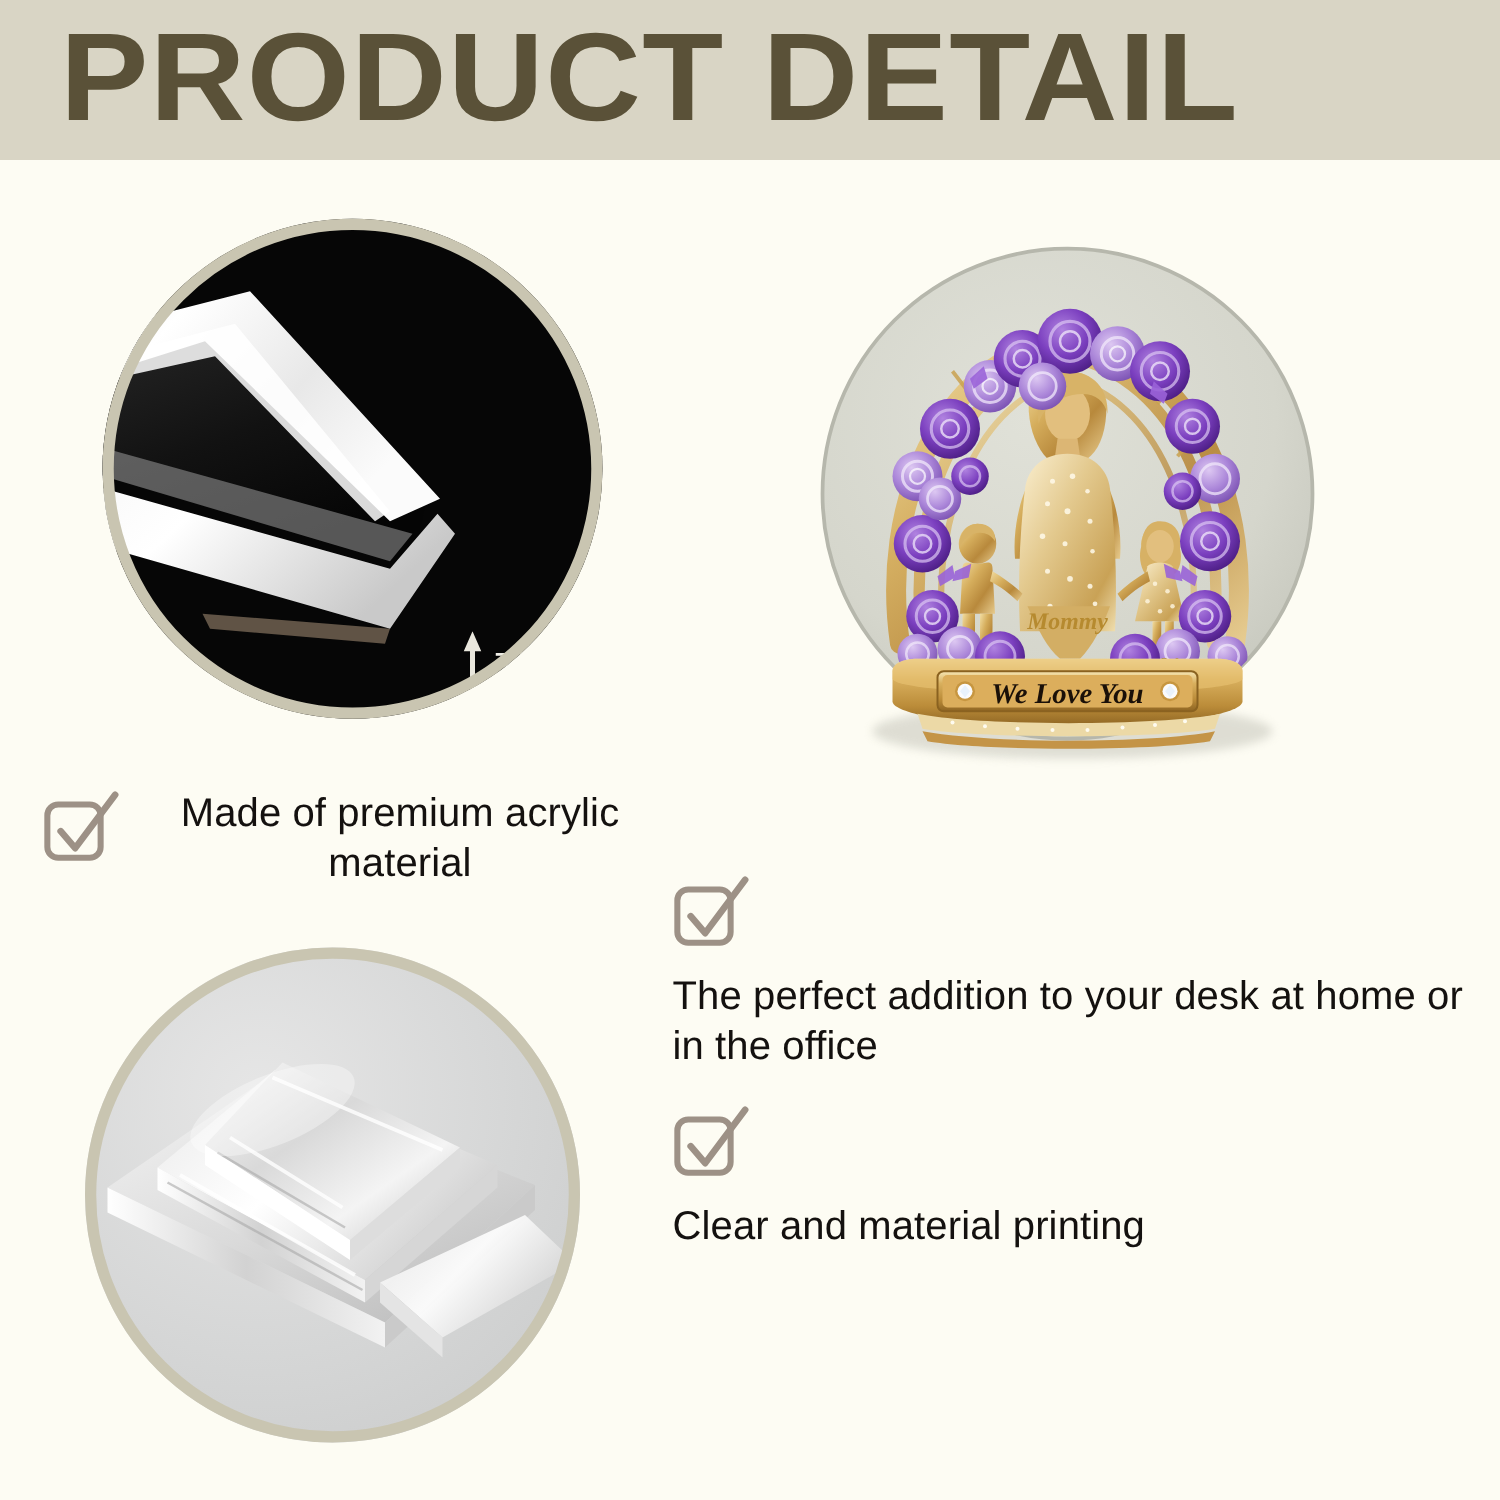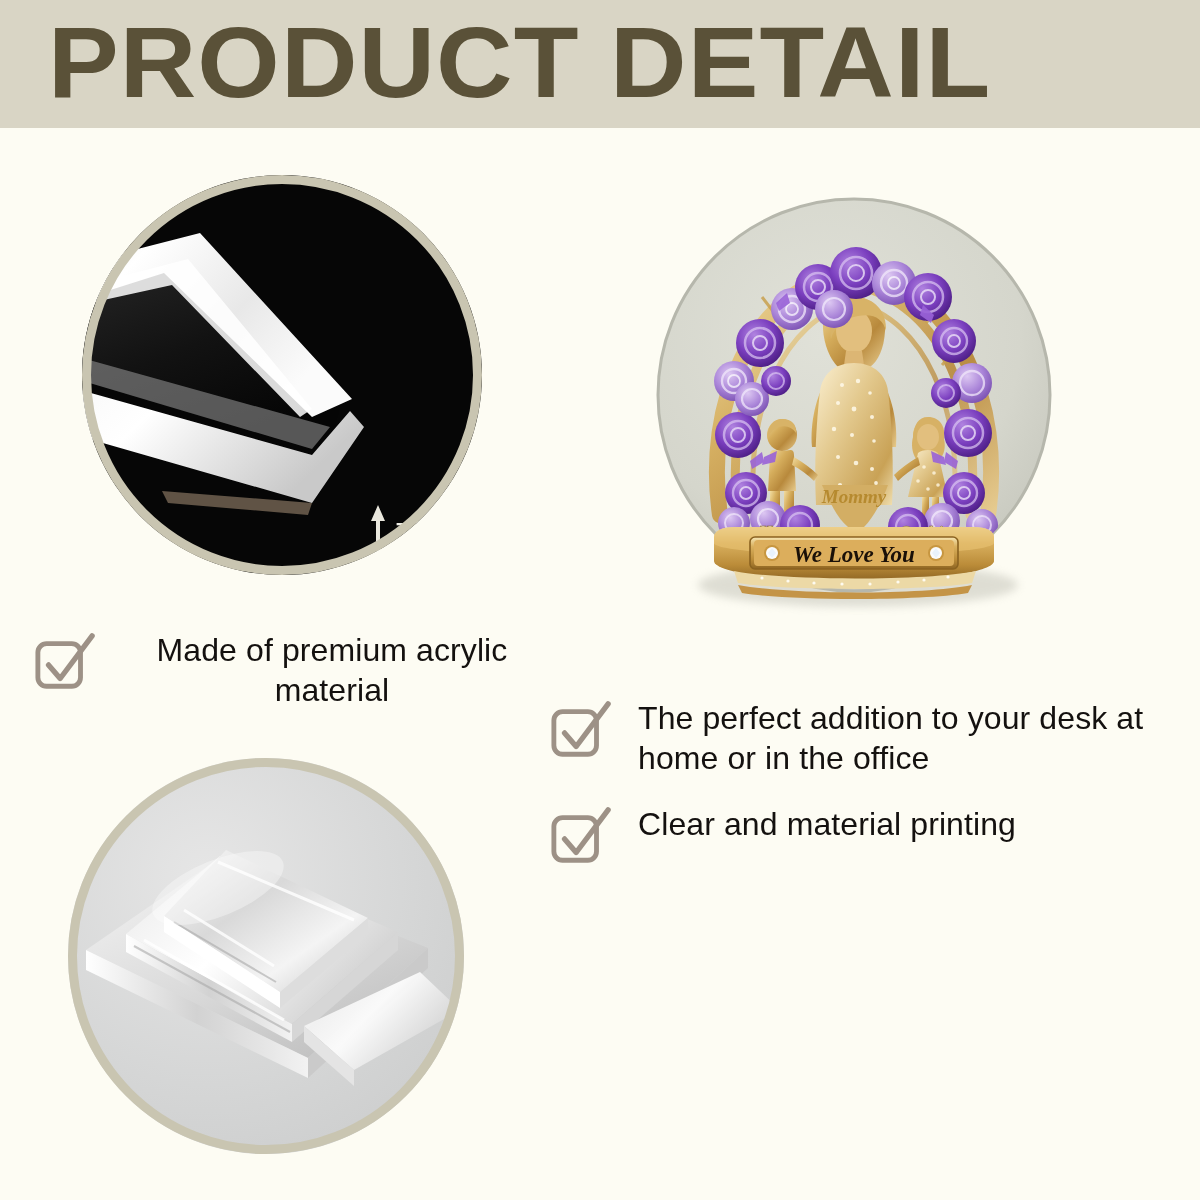--- a/index.html
+++ b/index.html
@@ -105,21 +105,21 @@
     width: 430px;
     height: 440px;
   }
   .product-svg { width: 100%; height: 100%; display: block; }
 
   
   .feature-item {
     position: absolute;
     display: flex;
     align-items: flex-start;
-    gap: 26px;
+    gap: 14px;
   }
   .checkbox-icon {
     flex: 0 0 auto;
     width: 62px;
     height: 62px;
     margin-top: 2px;
   }
   .feature-text {
     font-size: 32px;
     line-height: 40px;
@@ -131,22 +131,23 @@
   #feature-left .feature-text { text-align: center; width: 420px; }
 
   #features-right {
     position: absolute;
     left: 538px;
     top: 698px;
     width: 648px;
   }
   #features-right .feature-item {
     position: relative;
-    left: 12px;
+    left: 0;
     margin-bottom: 26px;
+    flex-direction: column;
   }
   #features-right .feature-text { text-align: left; }
 </style>
 </head>
 <body>
 
 <div class="header-band"></div>
 <div class="header-title">PRODUCT DETAIL</div>
 
 <div class="photo-circle" id="photo-thickness">

